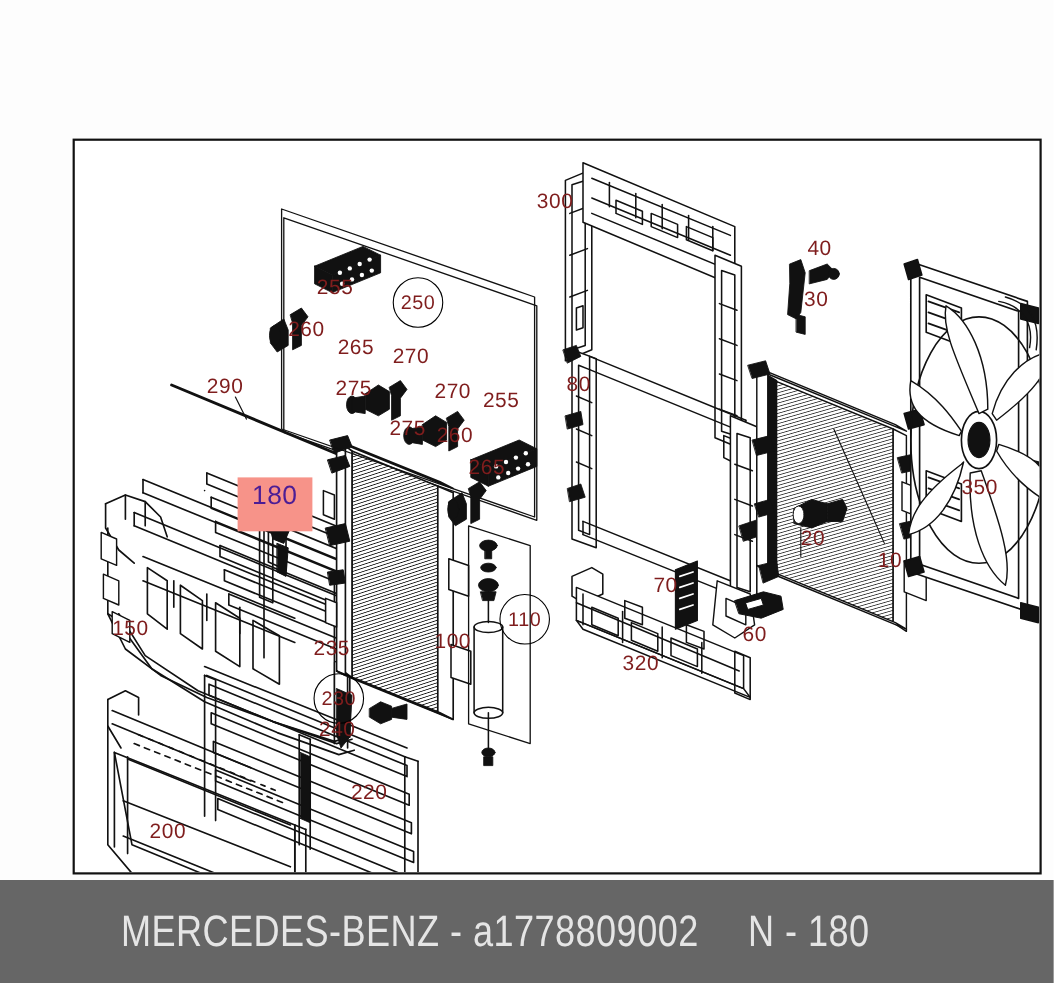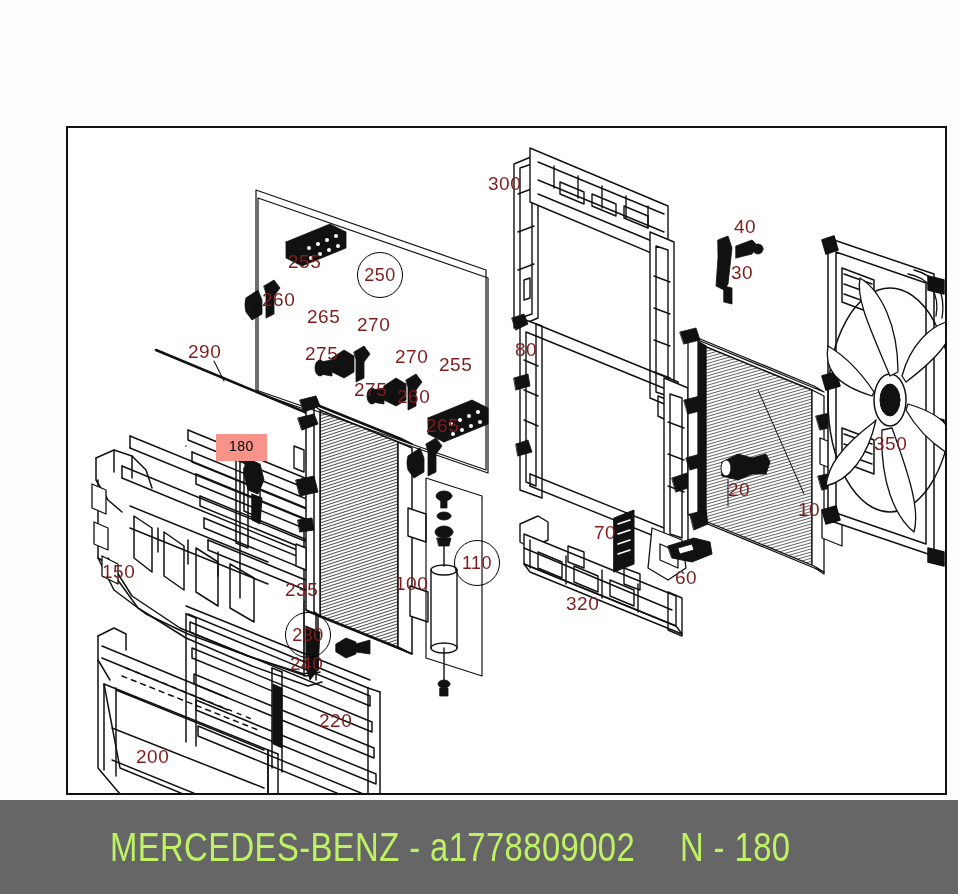--- a/index.html
+++ b/index.html
@@ -57,41 +57,41 @@
     border-radius: 50%;
     display: flex;
     align-items: center;
     justify-content: center;
     font-size: 18px;
     background: rgba(255,255,255,0.0);
   }
   
   .plabel.highlight {
     background: #f79389;
-    color: #000000;
-    padding: 5px 13px 8px 13px;
-    font-size: 14px;
+    color: #4c1d95;
+    padding: 5px 13px 20px 13px;
+    font-size: 24px;
     font-weight: 400;
   }
   
   #footer-band {
     position: absolute;
     left: 0;
     top: 800px;
     width: 958px;
     height: 94px;
     background: #666666;
     display: flex;
     align-items: center;
   }
   #footer-inner {
     display: flex;
     align-items: flex-start;
     padding-left: 110px;
-    color: #bef264;
+    color: #e5e5e5;
   }
   #footer-title {
     font-family: "Liberation Sans Narrow", "Liberation Sans", sans-serif;
     font-size: 40px;
     font-weight: 400;
     letter-spacing: 0.5px;
     transform: scaleX(0.82);
     transform-origin: left center;
     white-space: nowrap;
   }

